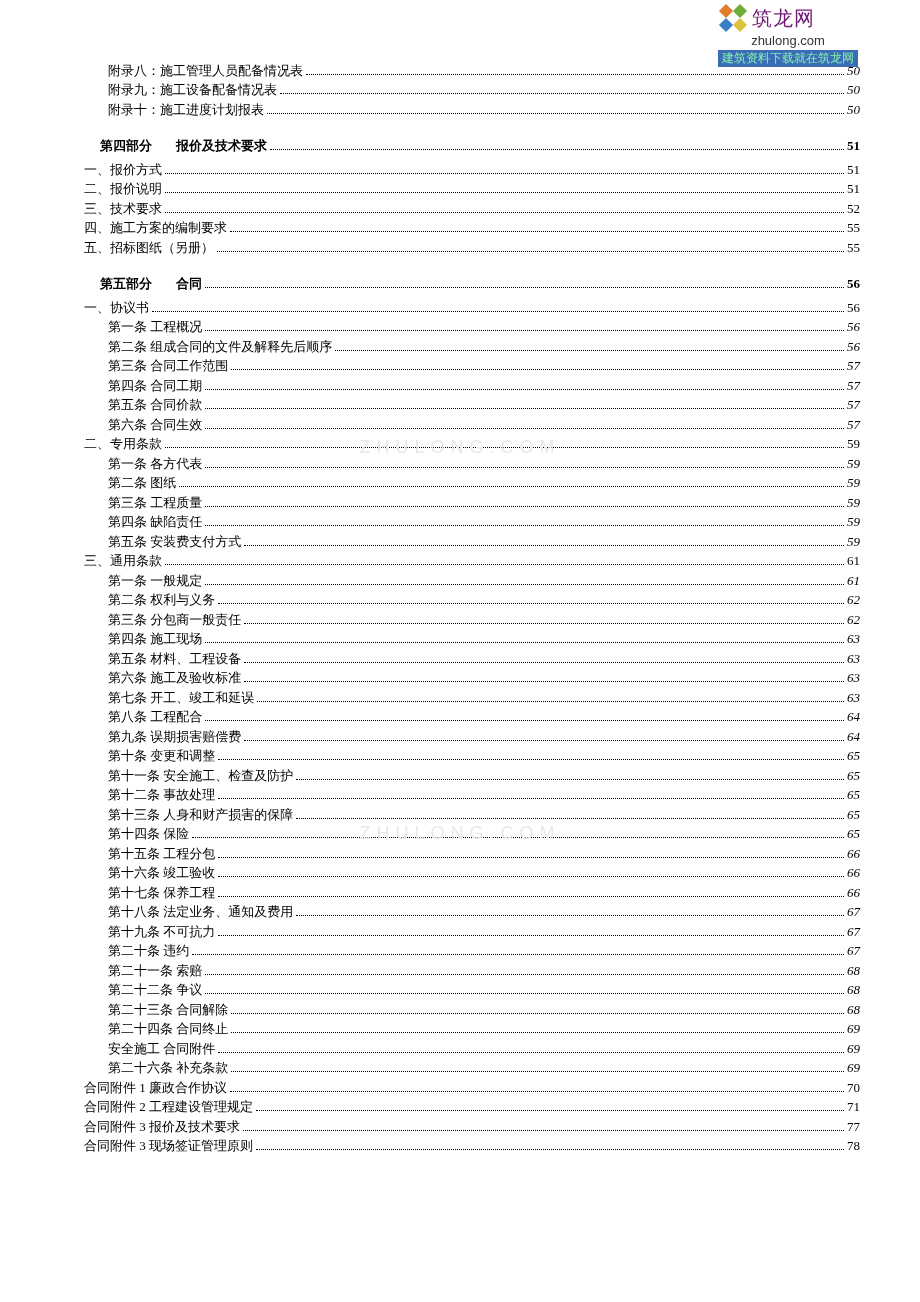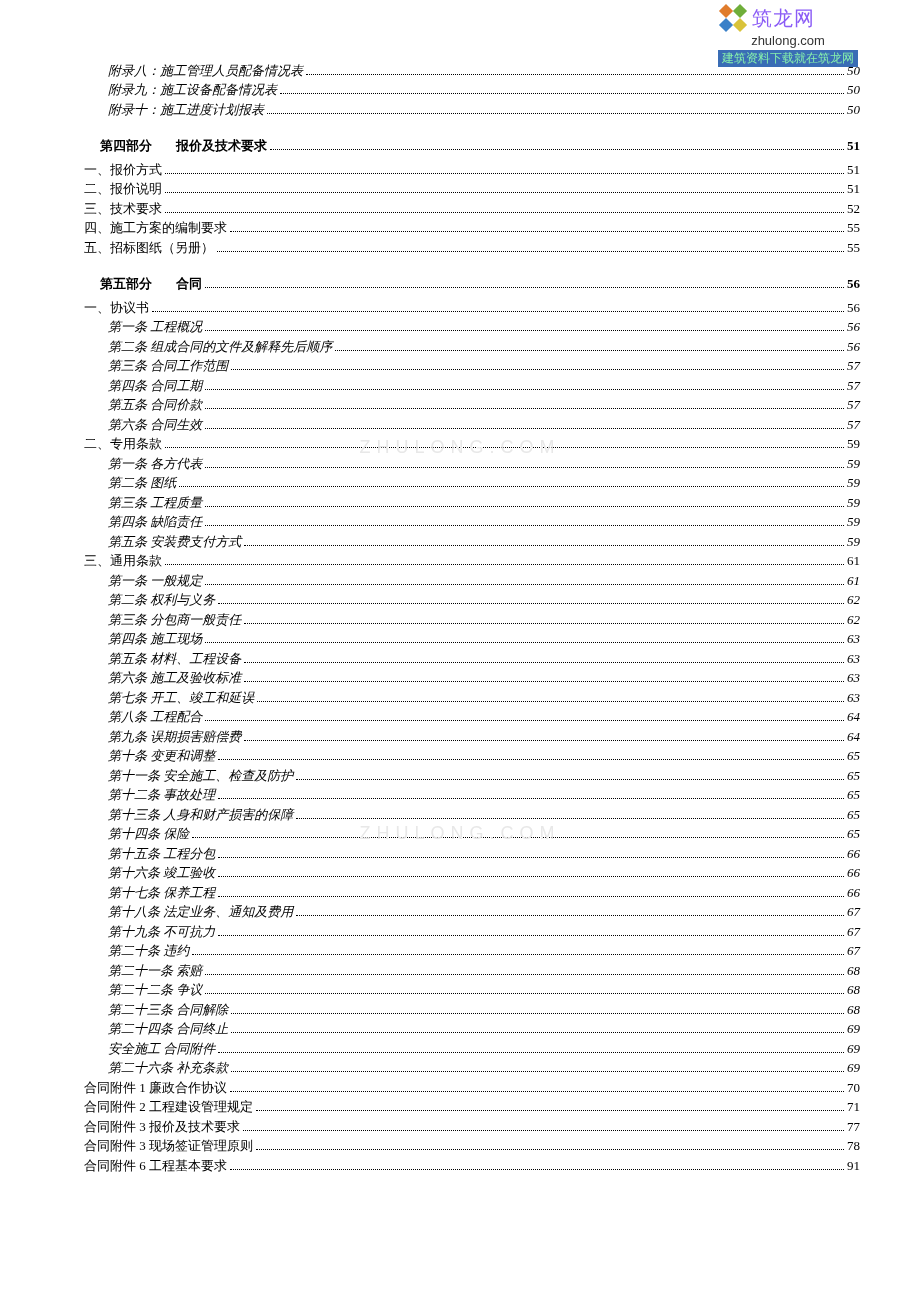--- a/index.html
+++ b/index.html
@@ -47,21 +47,21 @@
   .watermark .logo-icon span.bl,
   .watermark .logo-icon span.br {
     position:absolute; width:10px; height:10px; bottom:2px;
     transform: rotate(45deg);
   }
   .watermark .logo-icon span.bl { left:3px; background:#3a80c8;}
   .watermark .logo-icon span.br { right:3px; background:#d9c33a;}
   .watermark .cn {
     font-family: "SimHei","黑体",sans-serif;
     font-size: 20px;
-    color:#8b5cf6;
+    color:#701a75;
     letter-spacing:1px;
     white-space: nowrap;
   }
   .watermark .en {
     font-family: Arial, sans-serif;
     font-size: 13px;
     color:#333;
     text-align:center;
   }
   .watermark .banner {
@@ -94,21 +94,21 @@
     font-family: "Times New Roman", serif;
   }
 
   
   .lvl0 { margin-left: 0;  font-weight: bold; }
   .lvl0 .toc-page { font-weight: bold; }
   .lvl1 { margin-left: 24px; }
   .lvl2 { margin-left: 48px; }
 
   
-  .kai .toc-title { font-style: italic; }
+  .kai .toc-title { }
   .kai .toc-page  { font-style: italic; text-align: right; }
 
   
   .section-gap { margin-top: 18px; margin-bottom: 6px; margin-left: 40px; }
 
   
   .hdr-num { display:inline-block; margin-right: 24px; }
 
   
   .text-watermark {
@@ -408,20 +408,15 @@
       <div class="toc-line lvl1">
         <span class="toc-title">合同附件 3 报价及技术要求</span>
         <span class="toc-leader"></span>
         <span class="toc-page">77</span>
       </div>
       <div class="toc-line lvl1">
         <span class="toc-title">合同附件 3 现场签证管理原则</span>
         <span class="toc-leader"></span>
         <span class="toc-page">78</span>
       </div>
-      <div class="toc-line lvl1">
-        <span class="toc-title">合同附件 6 工程基本要求</span>
-        <span class="toc-leader"></span>
-        <span class="toc-page">91</span>
-      </div>
     </div>
 
 </div>
 
 </body></html>

